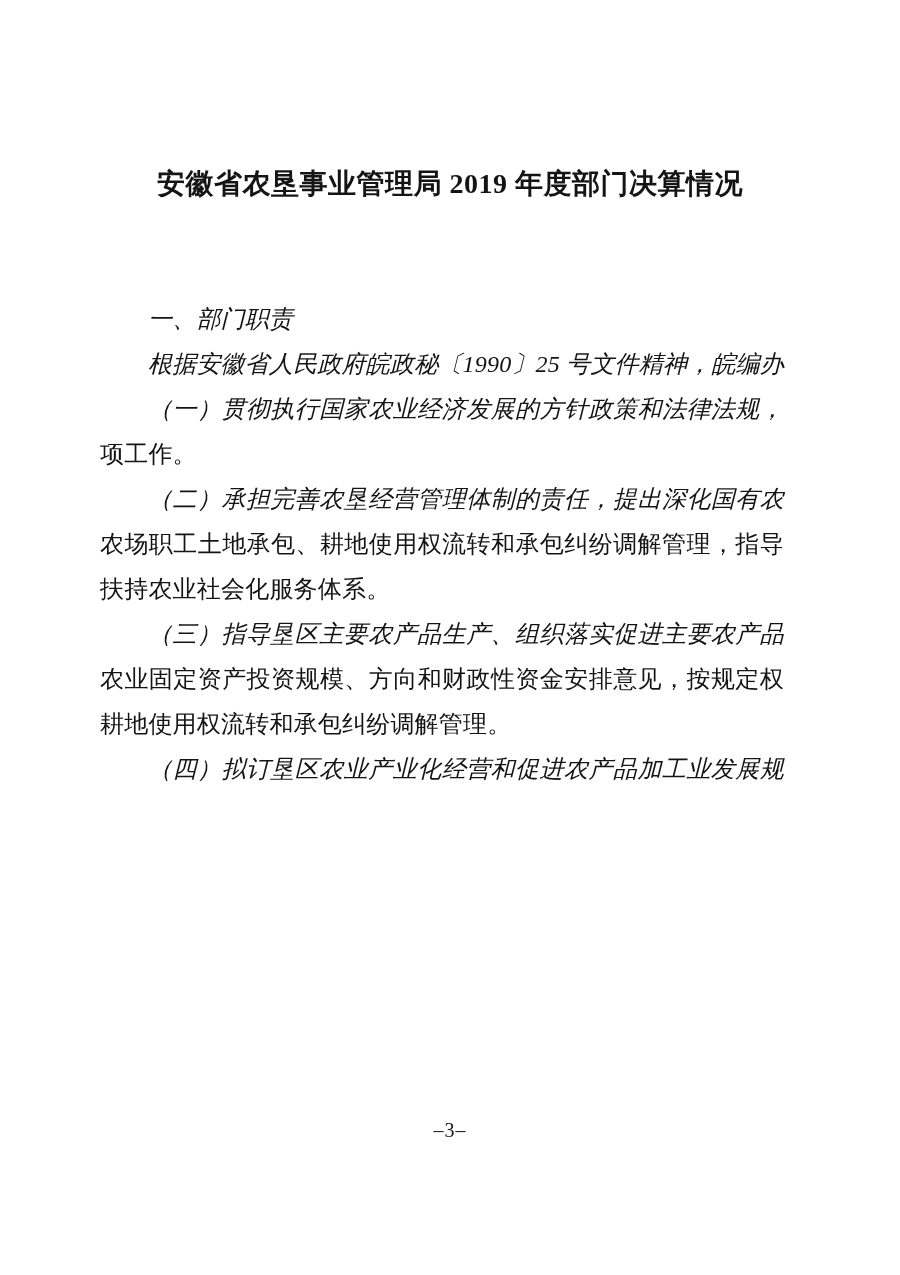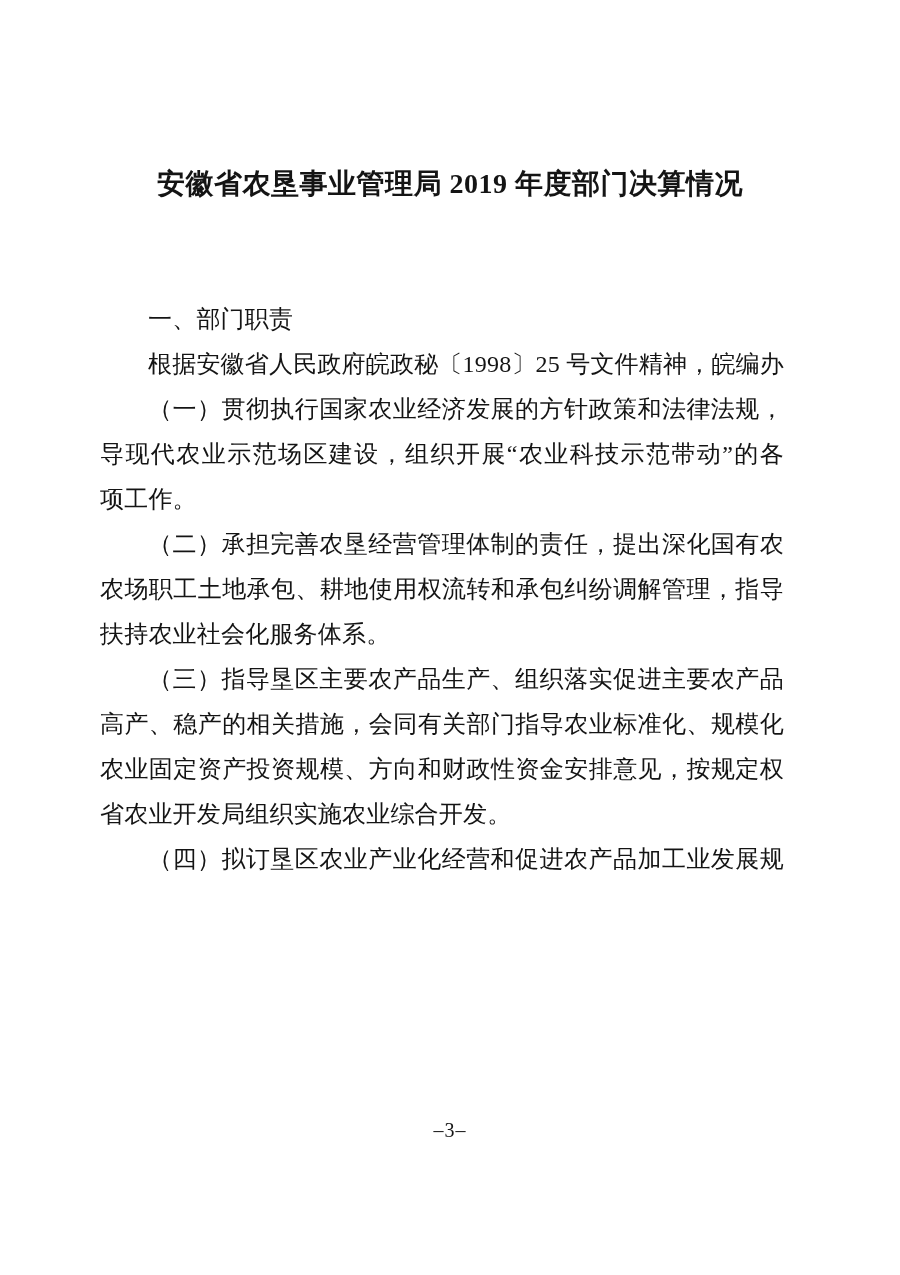--- a/index.html
+++ b/index.html
@@ -43,47 +43,46 @@
     text-align: left;
     min-height: 45px;
   }
   .line.fill {
     text-align: justify;
     text-align-last: justify;
     text-justify: inter-character;
   }
   .line.indent {
     padding-left: 48px;
+    font-style: italic;
   }
   .page-number {
     position: absolute;
     top: 1119px;
     left: 0;
     width: 100%;
     text-align: center;
     font-size: 20px;
     letter-spacing: 1px;
   }
 </style>
 </head>
 <body>
 
 <div class="page">
   <h1 class="doc-title">安徽省农垦事业管理局 2019 年度部门决算情况</h1>
 
   <div class="doc-body">
       <div class="line indent">一、部门职责</div>
-      <div class="line indent fill">根据安徽省人民政府皖政秘〔1998〕25 号文件精神，皖编办</div>
+      <div class="line indent fill">根据安徽省人民政府皖政秘〔1990〕25 号文件精神，皖编办</div>
       <div class="line indent fill">（一）贯彻执行国家农业经济发展的方针政策和法律法规，</div>
-      <div class="line fill">导现代农业示范场区建设，组织开展“农业科技示范带动”的各</div>
       <div class="line">项工作。</div>
       <div class="line indent fill">（二）承担完善农垦经营管理体制的责任，提出深化国有农</div>
       <div class="line fill">农场职工土地承包、耕地使用权流转和承包纠纷调解管理，指导</div>
       <div class="line">扶持农业社会化服务体系。</div>
       <div class="line indent fill">（三）指导垦区主要农产品生产、组织落实促进主要农产品</div>
-      <div class="line fill">高产、稳产的相关措施，会同有关部门指导农业标准化、规模化</div>
       <div class="line fill">农业固定资产投资规模、方向和财政性资金安排意见，按规定权</div>
-      <div class="line">省农业开发局组织实施农业综合开发。</div>
+      <div class="line">耕地使用权流转和承包纠纷调解管理。</div>
       <div class="line indent fill">（四）拟订垦区农业产业化经营和促进农产品加工业发展规</div>
     </div>
 
   <div class="page-number">–3–</div>
 </div>
 
 </body></html>

